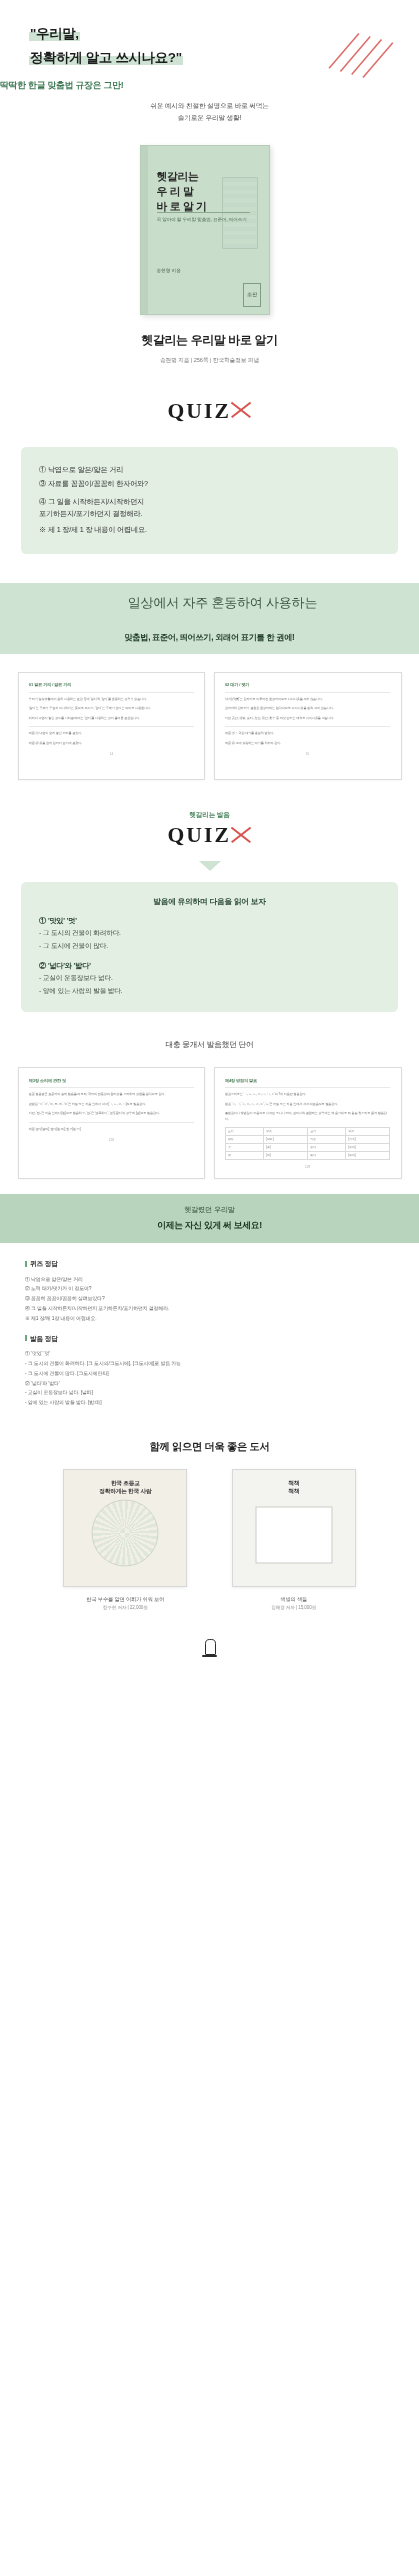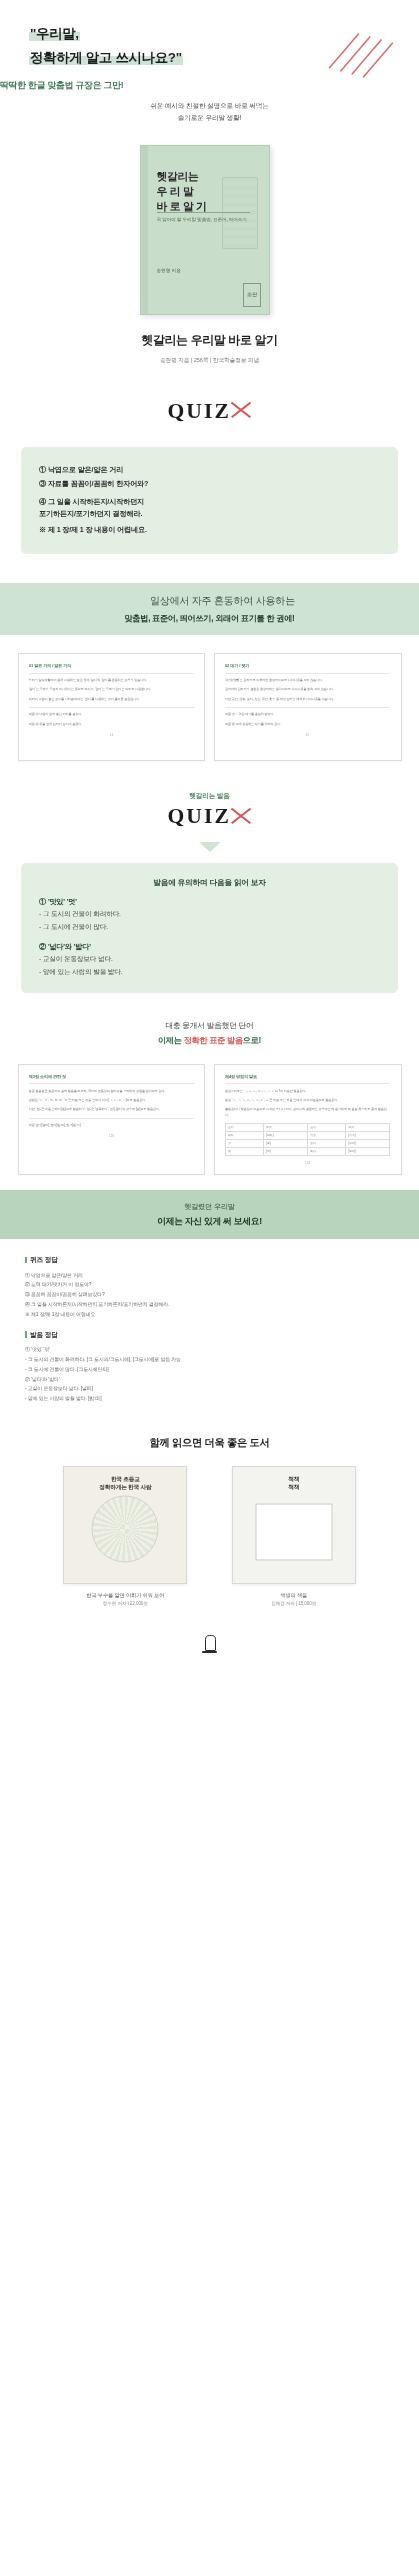--- a/index.html
+++ b/index.html
@@ -145,33 +145,32 @@
     margin: 12.4px 20.6px 0;
     background: #e4efe4;
     border-radius: 5.2px;
     padding: 15.5px 18.5px;
   }
   .quiz-item {
     font-size: 7.2px;
     line-height: 2.05;
     color: #2d2d2d;
     letter-spacing: -0.2px;
-    font-weight: bold;
   }
   .quiz-item.two-line { line-height: 1.6; margin: 4.1px 0; }
 
   
   .banner {
     margin-top: 29px;
     background: #cfe3d2;
     padding: 11.3px 0;
     text-align: center;
   }
-  .banner .l1 { font-size: 10px; color:#39543f; letter-spacing:-0.2px;padding-left:26px; }
-  .banner .l2 { font-size: 8.2px; font-weight: bold; color:#1d3a25; margin-top: 5px; letter-spacing:-0.3px;}
+  .banner .l1 { font-size: 13px; color:#39543f; letter-spacing:-0.2px;padding-left:26px; }
+  .banner .l2 { font-size: 8.2px; font-weight: bold; color:#1d3a25; margin-top: 20px; letter-spacing:-0.3px;}
 
   
   .spread {
     display: flex;
     gap: 8.2px;
     justify-content: center;
     margin-top: 17.5px;
     padding: 0 17.5px;
   }
   .ipage {
@@ -380,23 +379,20 @@
     <div class="read-a">- 그 도시의 건물이 화려하다.</div>
     <div class="read-a">- 그 도시에 건물이 많다.</div>
     <div class="read-gap"></div>
     <div class="read-q">② '넓다'와 '밟다'</div>
     <div class="read-a">- 교실이 운동장보다 넓다.</div>
     <div class="read-a">- 앞에 있는 사람의 발을 밟다.</div>
   </div>
 
   <div class="pbanner">
     <div class="l1">대충 뭉개서 발음했던 단어</div>
-    <div class="l2">
-      <span>이제는 </span><span class="accent">정확한 표준 발음</span><span>으로!</span>
-    </div>
   </div>
 
   <div class="spread">
     <div class="ipage">
       <h4>제3장 소리에 관한 것</h4>
       <div class="rule"></div>
       <p>표준 발음법은 표준어의 실제 발음을 따르되, 국어의 전통성과 합리성을 고려하여 정함을 원칙으로 한다.</p>
       <p>겹받침 'ㄳ', 'ㄵ', 'ㄽ, ㄾ, ㄿ', 'ㅄ'은 어말 또는 자음 앞에서 각각 [ㄱ, ㄴ, ㄹ, ㅂ]으로 발음한다.</p>
       <p>다만, '밟-'은 자음 앞에서 [밥]으로 발음하고, '넓-'은 '넓죽하다', '넓둥글다'의 경우에 [넙]으로 발음한다.</p>
       <div class="rule"></div>

